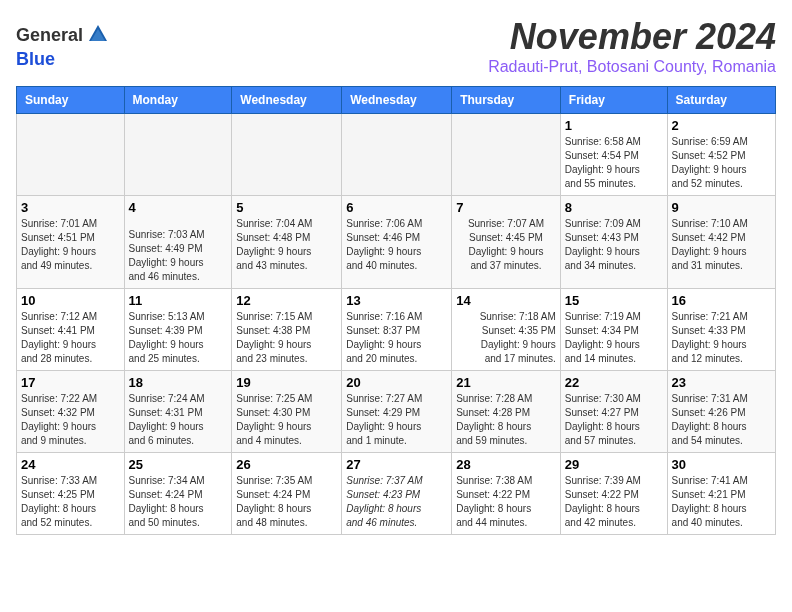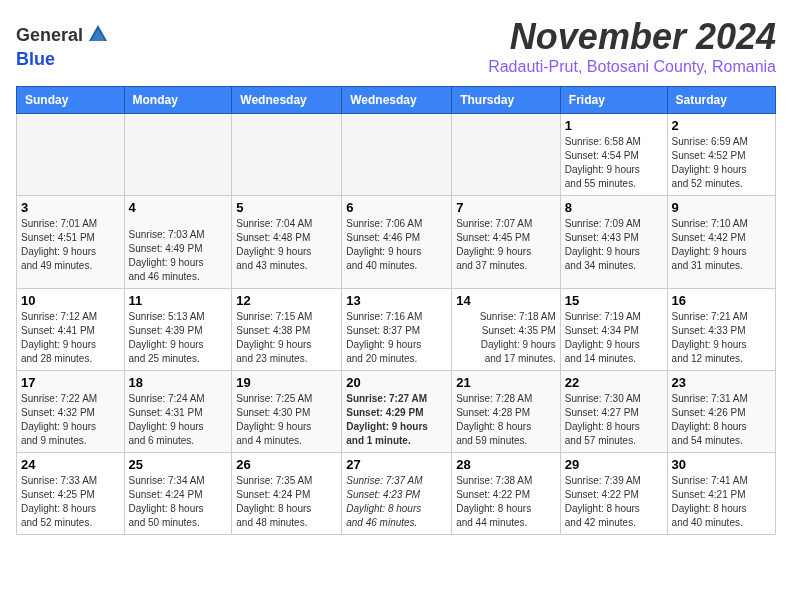--- a/index.html
+++ b/index.html
@@ -172,21 +172,21 @@
         </td>
         <td>
           <div class="day-number">6</div>
           <div class="day-detail" style="white-space: pre-line;">Sunrise: 7:06 AM
 Sunset: 4:46 PM
 Daylight: 9 hours
 and 40 minutes.</div>
         </td>
         <td>
           <div class="day-number">7</div>
-          <div class="day-detail" style="white-space: pre-line;">Sunrise: 7:07 AM
+          <div class="day-detail" style="white-space: pre-line; text-align: center;">Sunrise: 7:07 AM
 Sunset: 4:45 PM
 Daylight: 9 hours
 and 37 minutes.</div>
         </td>
         <td>
           <div class="day-number">8</div>
           <div class="day-detail" style="white-space: pre-line;">Sunrise: 7:09 AM
 Sunset: 4:43 PM
 Daylight: 9 hours
 and 34 minutes.</div>
@@ -267,21 +267,21 @@
         </td>
         <td>
           <div class="day-number">19</div>
           <div class="day-detail" style="white-space: pre-line;">Sunrise: 7:25 AM
 Sunset: 4:30 PM
 Daylight: 9 hours
 and 4 minutes.</div>
         </td>
         <td>
           <div class="day-number">20</div>
-          <div class="day-detail" style="white-space: pre-line; font-weight: bold;">Sunrise: 7:27 AM
+          <div class="day-detail" style="white-space: pre-line;">Sunrise: 7:27 AM
 Sunset: 4:29 PM
 Daylight: 9 hours
 and 1 minute.</div>
         </td>
         <td>
           <div class="day-number">21</div>
           <div class="day-detail" style="white-space: pre-line;">Sunrise: 7:28 AM
 Sunset: 4:28 PM
 Daylight: 8 hours
 and 59 minutes.</div>

